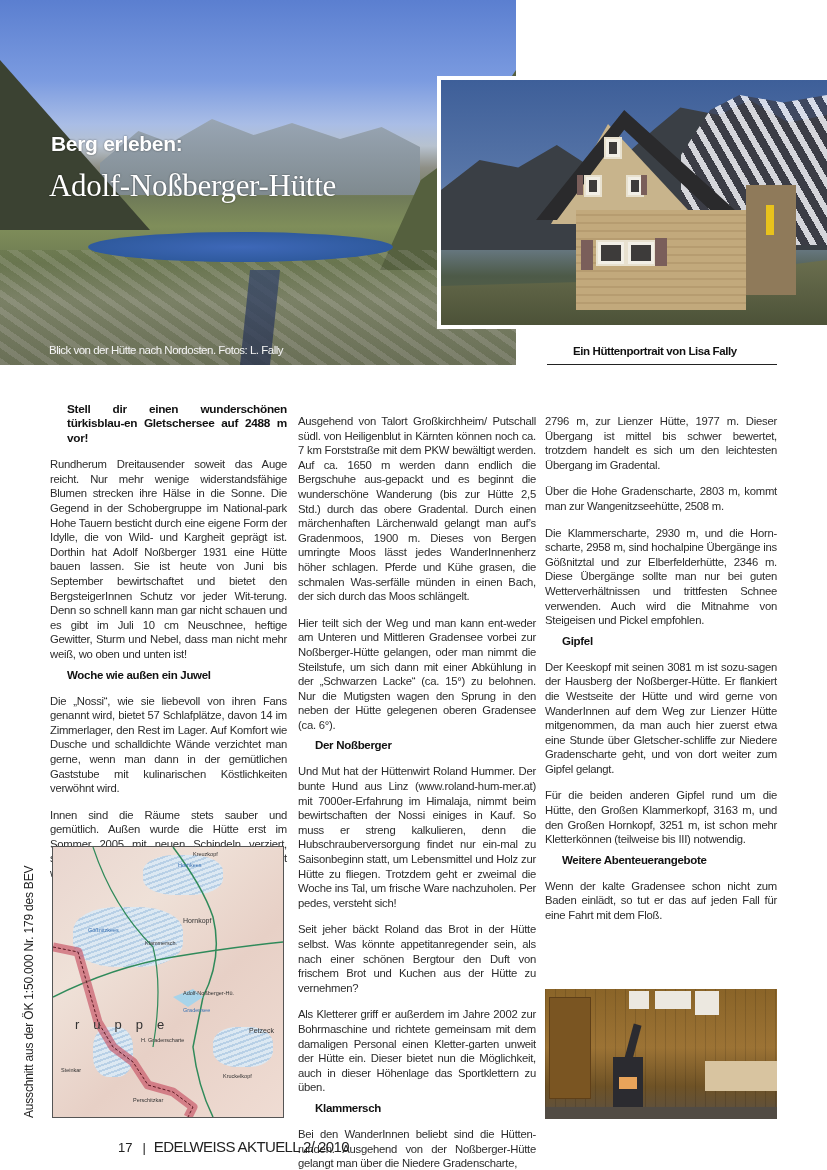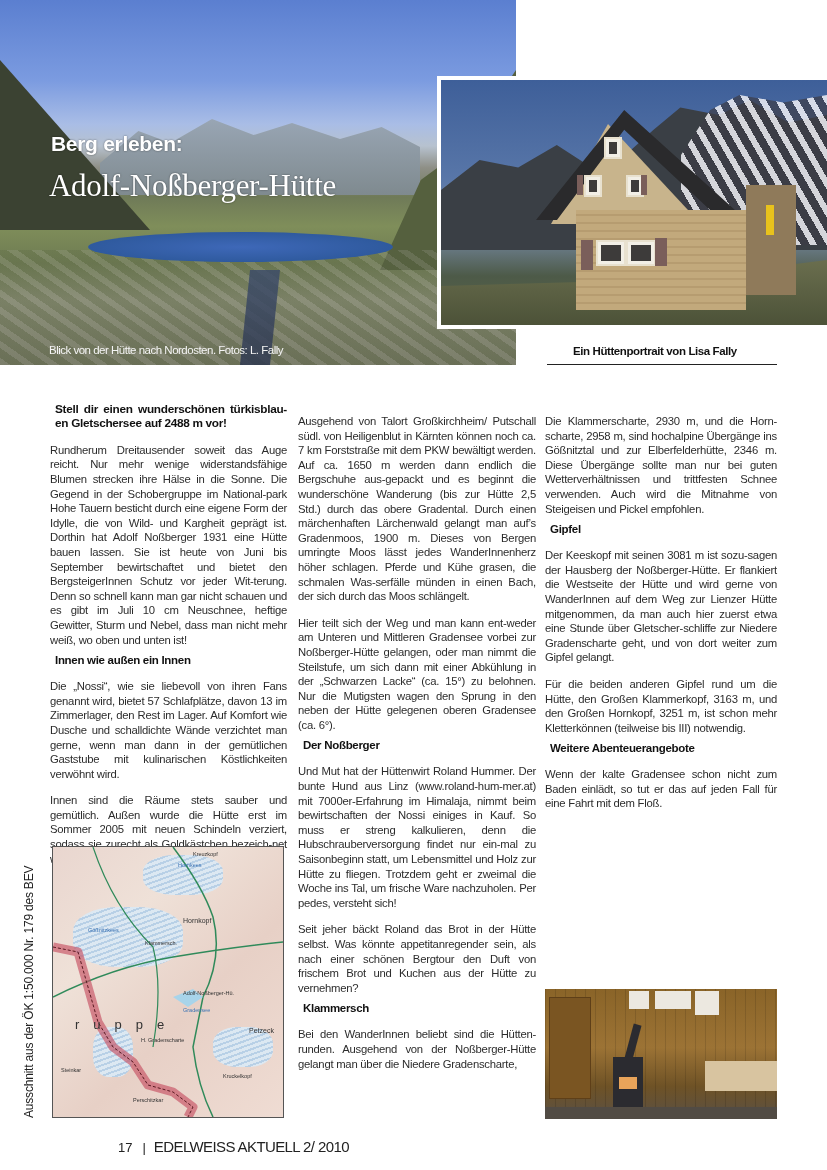--- a/index.html
+++ b/index.html
@@ -42,21 +42,21 @@
   .hut .win::after { content:""; position:absolute; inset:3px; background:#3d3b3a; }
   .hut .shutter { position:absolute; background:#7a5e5a; }
   .hut .flag { position:absolute; left:325px; top:125px; width:8px; height:30px; background:#e8c21c; }
 
   .byline { position:absolute; left:573px; top:345px; font-size:11.5px; font-weight:bold; letter-spacing:-0.4px; color:#111; }
   .byline-rule { position:absolute; left:547px; top:364px; width:230px; height:1px; background:#222; }
 
   
   .col { position:absolute; font-size:11.3px; line-height:14.6px; color:#2c2c2c; text-align:justify; letter-spacing:-0.25px; }
   .col p { margin:12px 0 6px 0; hyphens:manual; }
-  .col h3 { margin:0 0 4px 5px; font-size:11.5px; line-height:14px; font-weight:bold; color:#111; letter-spacing:-0.3px; }
+  .col h3 { margin:0 0 4px 17px; font-size:11.5px; line-height:14px; font-weight:bold; color:#111; letter-spacing:-0.3px; }
   .col1 { left:50px; top:402px; width:237px; }
   .col2 { left:298px; top:402px; width:238px; }
   .col3 { left:545px; top:402px; width:232px; }
   .lead-heading { font-size:11.8px !important; line-height:14.4px !important; margin-bottom:4px !important; }
 
   
   .map { position:absolute; left:52px; top:846px; width:230px; height:270px; overflow:hidden; border:1px solid #555;
     background: linear-gradient(135deg, #e9d6cf 0%, #efe1d8 30%, #e7d0c6 60%, #efdcd3 100%); }
   .map .glacier { position:absolute; background:repeating-linear-gradient(160deg, #dce8f2 0 3px, #b8d0e6 3px 5px); border-radius:40%; }
   .map .route { position:absolute; left:0; top:0; width:230px; height:270px; }
@@ -114,22 +114,22 @@
   <div class="shutter" style="left:140px;top:160px;width:12px;height:30px;"></div>
   <div class="shutter" style="left:214px;top:158px;width:12px;height:28px;"></div>
   <div class="flag"></div>
 </div>
 <div class="byline">Ein Hüttenportrait von Lisa Fally</div>
 <div class="byline-rule"></div>
 
 <div class="col col1">
   <h3 class="lead-heading">Stell dir einen wunderschönen türkisblau-en Gletschersee auf 2488 m vor!</h3>
   <p>Rundherum Dreitausender soweit das Auge reicht. Nur mehr wenige widerstandsfähige Blumen strecken ihre Hälse in die Sonne. Die Gegend in der Schobergruppe im National-park Hohe Tauern besticht durch eine eigene Form der Idylle, die von Wild- und Kargheit geprägt ist. Dorthin hat Adolf Noßberger 1931 eine Hütte bauen lassen. Sie ist heute von Juni bis September bewirtschaftet und bietet den BergsteigerInnen Schutz vor jeder Wit-terung. Denn so schnell kann man gar nicht schauen und es gibt im Juli 10 cm Neuschnee, heftige Gewitter, Sturm und Nebel, dass man nicht mehr weiß, wo oben und unten ist!</p>
-  <h3>Innen wie außen ein Innen</h3>
-  <p>Die „Nossi“, wie sie liebevoll von ihren Fans genannt wird, bietet 57 Schlafplätze, davon 13 im Zimmerlager, den Rest im Lager. Auf Komfort wie Dusche und schalldichte Wände verzichtet man gerne, wenn man dann in der gemütlichen Gaststube mit kulinarischen Köstlichkeiten verwöhnt wird.</p>
+  <h3>Woche wie außen ein Juwel</h3>
+  <p>Die „Nossi“, wie sie liebevoll von ihren Fans genannt wird, bietet 57 Schlafplätze, davon 14 im Zimmerlager, den Rest im Lager. Auf Komfort wie Dusche und schalldichte Wände verzichtet man gerne, wenn man dann in der gemütlichen Gaststube mit kulinarischen Köstlichkeiten verwöhnt wird.</p>
   <p>Innen sind die Räume stets sauber und gemütlich. Außen wurde die Hütte erst im Sommer 2005 mit neuen Schindeln verziert, sodass sie zurecht als Goldkästchen bezeich-net werden kann.</p>
 </div>
 
 <div class="map">
   <div class="glacier" style="left:90px;top:8px;width:80px;height:40px;"></div>
   <div class="glacier" style="left:20px;top:60px;width:110px;height:60px;"></div>
   <div class="glacier" style="left:40px;top:180px;width:40px;height:50px;"></div>
   <div class="glacier" style="left:160px;top:180px;width:60px;height:40px;"></div>
   <svg class="route" viewBox="0 0 230 270">
     <path d="M120 0 Q150 40 160 70 Q170 110 150 150 L140 200 Q145 240 160 270" stroke="#2f8a5a" stroke-width="1.5" fill="none"></path>
@@ -154,25 +154,28 @@
   <span class="map-label" style="left:170px;top:226px;">Kruckelkopf</span>
 </div>
 <div class="map-credit">Ausschnitt aus der ÖK 1:50.000 Nr. 179 des BEV</div>
 
 <div class="col col2">
   <p>Ausgehend von Talort Großkirchheim/ Putschall südl. von Heiligenblut in Kärnten können noch ca. 7 km Forststraße mit dem PKW bewältigt werden. Auf ca. 1650 m werden dann endlich die Bergschuhe aus-gepackt und es beginnt die wunderschöne Wanderung (bis zur Hütte 2,5 Std.) durch das obere Gradental. Durch einen märchenhaften Lärchenwald gelangt man auf’s Gradenmoos, 1900 m. Dieses von Bergen umringte Moos lässt jedes WanderInnenherz höher schlagen. Pferde und Kühe grasen, die schmalen Was-serfälle münden in einen Bach, der sich durch das Moos schlängelt.</p>
   <p>Hier teilt sich der Weg und man kann ent-weder am Unteren und Mittleren Gradensee vorbei zur Noßberger-Hütte gelangen, oder man nimmt die Steilstufe, um sich dann mit einer Abkühlung in der „Schwarzen Lacke“ (ca. 15°) zu belohnen. Nur die Mutigsten wagen den Sprung in den neben der Hütte gelegenen oberen Gradensee (ca. 6°).</p>
   <h3>Der Noßberger</h3>
   <p>Und Mut hat der Hüttenwirt Roland Hummer. Der bunte Hund aus Linz (www.roland-hum-mer.at) mit 7000er-Erfahrung im Himalaja, nimmt beim bewirtschaften der Nossi einiges in Kauf. So muss er streng kalkulieren, denn die Hubschrauberversorgung findet nur ein-mal zu Saisonbeginn statt, um Lebensmittel und Holz zur Hütte zu fliegen. Trotzdem geht er zweimal die Woche ins Tal, um frische Ware nachzuholen. Per pedes, versteht sich!</p>
   <p>Seit jeher bäckt Roland das Brot in der Hütte selbst. Was könnte appetitanregender sein, als nach einer schönen Bergtour den Duft von frischem Brot und Kuchen aus der Hütte zu vernehmen?</p>
+  <p>Als Kletterer griff er außerdem im Jahre 2002 zur Bohrmaschine und richtete gemeinsam mit dem damaligen Personal einen Kletter-garten unweit der Hütte ein. Dieser bietet nun die Möglichkeit, auch in dieser Höhenlage das Sportklettern zu üben.</p>
   <h3>Klammersch</h3>
   <p>Bei den WanderInnen beliebt sind die Hütten-runden. Ausgehend von der Noßberger-Hütte gelangt man über die Niedere Gradenscharte,</p>
 </div>
 
 <div class="col col3">
+  <p>2796 m, zur Lienzer Hütte, 1977 m. Dieser Übergang ist mittel bis schwer bewertet, trotzdem handelt es sich um den leichtesten Übergang im Gradental.</p>
+  <p>Über die Hohe Gradenscharte, 2803 m, kommt man zur Wangenitzseehütte, 2508 m.</p>
   <p>Die Klammerscharte, 2930 m, und die Horn-scharte, 2958 m, sind hochalpine Übergänge ins Gößnitztal und zur Elberfelderhütte, 2346 m. Diese Übergänge sollte man nur bei guten Wetterverhältnissen und trittfesten Schnee verwenden. Auch wird die Mitnahme von Steigeisen und Pickel empfohlen.</p>
   <h3>Gipfel</h3>
   <p>Der Keeskopf mit seinen 3081 m ist sozu-sagen der Hausberg der Noßberger-Hütte. Er flankiert die Westseite der Hütte und wird gerne von WanderInnen auf dem Weg zur Lienzer Hütte mitgenommen, da man auch hier zuerst etwa eine Stunde über Gletscher-schliffe zur Niedere Gradenscharte geht, und von dort weiter zum Gipfel gelangt.</p>
   <p>Für die beiden anderen Gipfel rund um die Hütte, den Großen Klammerkopf, 3163 m, und den Großen Hornkopf, 3251 m, ist schon mehr Kletterkönnen (teilweise bis III) notwendig.</p>
   <h3>Weitere Abenteuerangebote</h3>
   <p>Wenn der kalte Gradensee schon nicht zum Baden einlädt, so tut er das auf jeden Fall für eine Fahrt mit dem Floß.</p>
 </div>
 
 <div class="interior">
   <div class="planks"></div>

